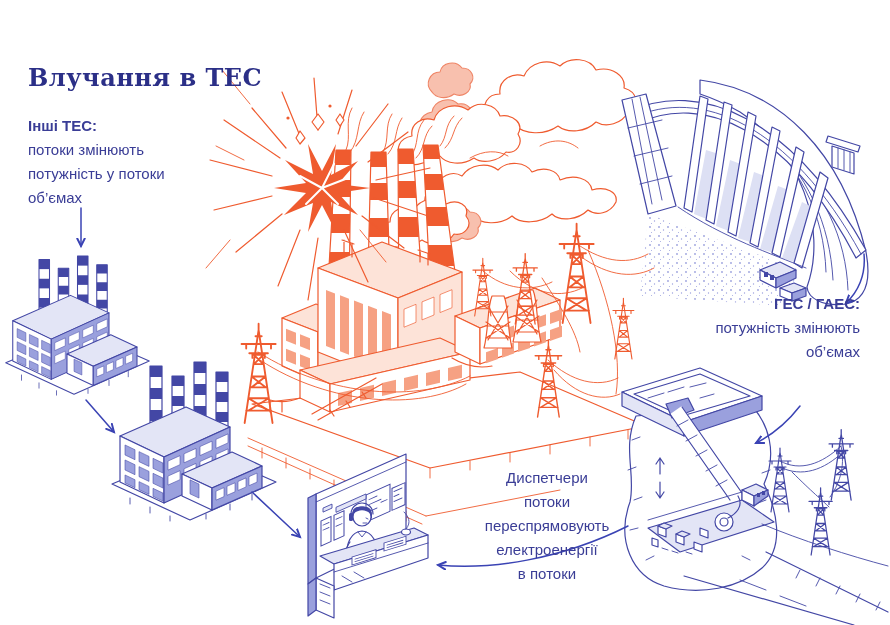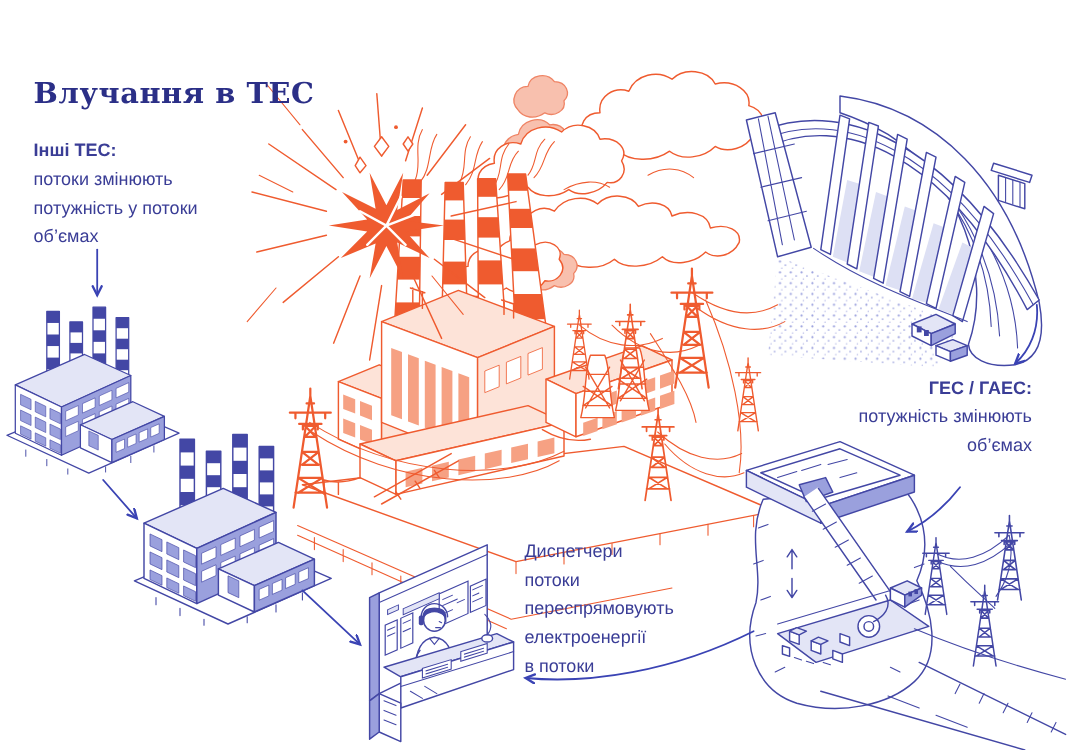--- a/index.html
+++ b/index.html
@@ -9,22 +9,22 @@
   }
   html,body{margin:0;padding:0;background:#f2f2f2;}
   .canvas{position:relative;width:890px;height:625px;background:var(--bg);overflow:hidden;
           font-family:"Liberation Sans", sans-serif;}
   .art{position:absolute;left:0;top:0;}
   .title{position:absolute;left:28px;top:22px;font-family:"DejaVu Serif", serif;
          font-weight:bold;font-size:24px;color:var(--navy);letter-spacing:0.5px;margin-top:41px;}
   .note{position:absolute;font-size:15px;line-height:24px;color:var(--ink);}
   .note b{font-weight:700;}
   .note-left{left:28px;top:114px;width:230px;text-align:left;}
-  .note-right{right:30px;top:312px;width:260px;text-align:right;}
-  .note-disp{left:437px;top:448px;width:220px;text-align:left;}
+  .note-right{right:30px;top:292px;width:260px;text-align:right;}
+  .note-disp{left:437px;top:466px;width:220px;text-align:center;}
   
   .or {stroke:var(--orange);fill:none;stroke-width:1.2;stroke-linecap:round;stroke-linejoin:round;}
   .orT{stroke:var(--orange);fill:none;stroke-width:0.9;stroke-linecap:round;}
   .orf{stroke:var(--orange);fill:#fff;stroke-width:1.2;stroke-linejoin:round;}
   .orfl{stroke:var(--orange);fill:var(--orangeL);stroke-width:1.2;stroke-linejoin:round;}
   .orwin{fill:var(--orangeMid);stroke:none;}
   .orband{fill:var(--orange);stroke:none;}
   .orsolid{fill:var(--orange);stroke:none;}
   .pinkf{stroke:var(--pinkLine);fill:var(--pink);stroke-width:1.1;stroke-linejoin:round;}
   .pinkl{stroke:var(--pinkLine);fill:none;stroke-width:0.9;stroke-linecap:round;}

